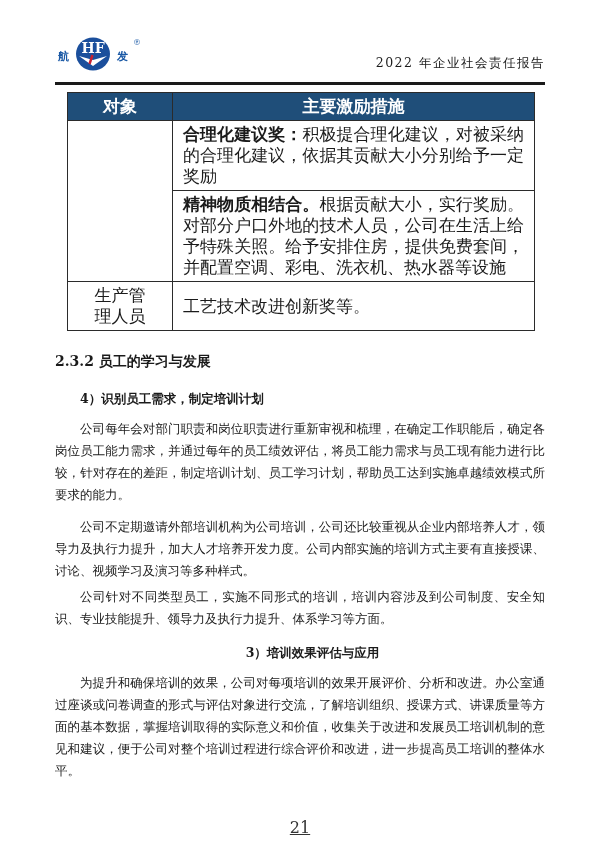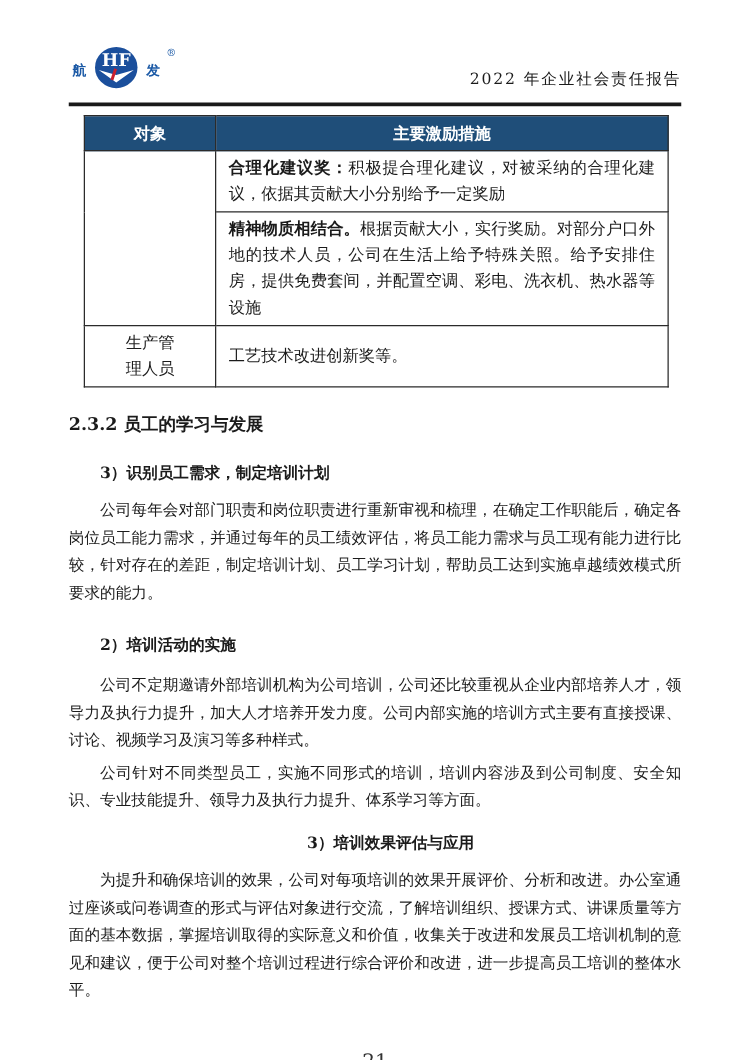--- a/index.html
+++ b/index.html
@@ -55,21 +55,21 @@
 
   
   table.incentive {
     border-collapse: collapse;
     margin: 7px 0 0 12px;
     width: 468px;
     table-layout: fixed;
   }
   table.incentive td, table.incentive th {
     border: 1px solid #2b2b2b;
-    font-size: 13px;
+    font-size: 17px;
     vertical-align: middle;
   }
   th.col-obj { width: 105px; }
   th.hcell {
     background: #1f4e79;
     color: #ffffff;
     font-weight: bold;
     text-align: center;
     height: 28px;
     padding: 2px 4px;
@@ -178,24 +178,23 @@
         </td>
         <td class="measure-cell">
           <span>工艺技术改进创新奖等。</span>
         </td>
       </tr>
     </tbody>
       </table>
 
     <div class="sec-heading">2.3.2 员工的学习与发展</div>
 
-    <div class="sub-heading sub1">3）识别员工需求，制定培训计划</div>
+    <div class="sub-heading sub1">4）识别员工需求，制定培训计划</div>
     <p class="body-par par1">公司每年会对部门职责和岗位职责进行重新审视和梳理，在确定工作职能后，确定各岗位员工能力需求，并通过每年的员工绩效评估，将员工能力需求与员工现有能力进行比较，针对存在的差距，制定培训计划、员工学习计划，帮助员工达到实施卓越绩效模式所要求的能力。</p>
 
-    <div class="sub-heading sub2">2）培训活动的实施</div>
     <p class="body-par par2">公司不定期邀请外部培训机构为公司培训，公司还比较重视从企业内部培养人才，领导力及执行力提升，加大人才培养开发力度。公司内部实施的培训方式主要有直接授课、讨论、视频学习及演习等多种样式。</p>
     <p class="body-par par3">公司针对不同类型员工，实施不同形式的培训，培训内容涉及到公司制度、安全知识、专业技能提升、领导力及执行力提升、体系学习等方面。</p>
 
     <div class="sub-heading sub3">3）培训效果评估与应用</div>
     <p class="body-par par4">为提升和确保培训的效果，公司对每项培训的效果开展评价、分析和改进。办公室通过座谈或问卷调查的形式与评估对象进行交流，了解培训组织、授课方式、讲课质量等方面的基本数据，掌握培训取得的实际意义和价值，收集关于改进和发展员工培训机制的意见和建议，便于公司对整个培训过程进行综合评价和改进，进一步提高员工培训的整体水平。</p>
 
     <div class="footer">21</div>
 
   </div>
 </div>

